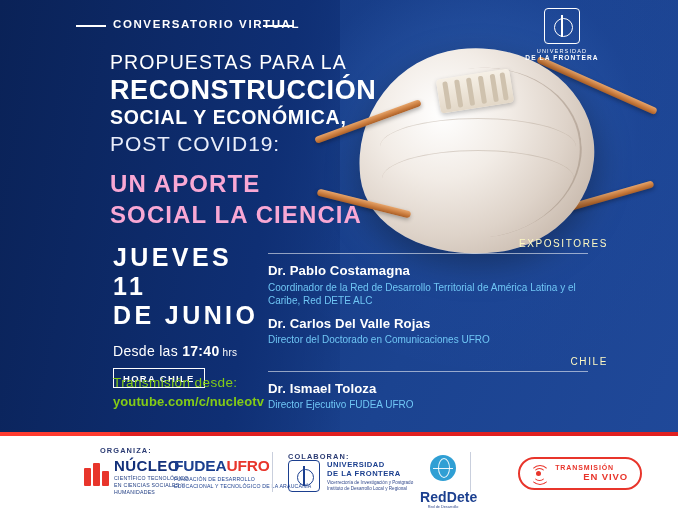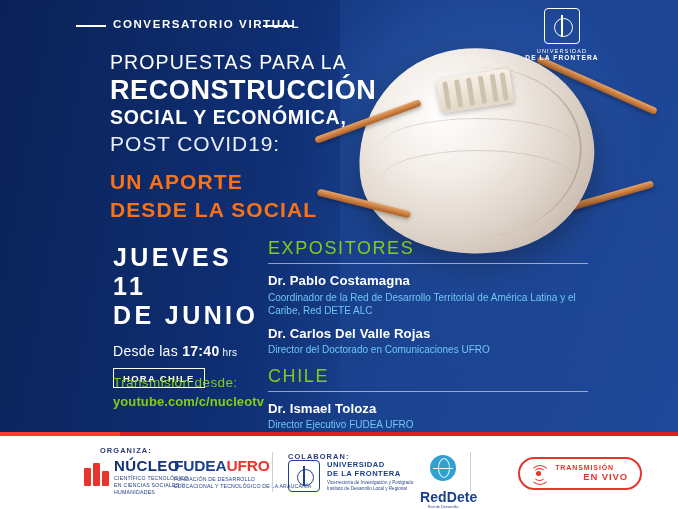--- a/index.html
+++ b/index.html
@@ -197,22 +197,22 @@
   }
   .t-l4 {
     font-size: 21px;
     letter-spacing: 0.9px;
     line-height: 1.3;
     color: #e9eefb;
     margin-top: 1px;
   }
   .t-sub {
     margin-top: 11px;
-    color: #f97316;
-    font-size: 21px;
+    color: #f9a8d4;
+    font-size: 24px;
     font-weight: bold;
     letter-spacing: 1.1px;
     line-height: 1.3;
   }
 
   
   .date-block {
     position: absolute;
     left: 113px; top: 243px;
     color: #ffffff;
@@ -265,23 +265,24 @@
   }
 
   
   .speakers {
     position: absolute;
     left: 268px; top: 238px;
     width: 340px;
     color: #ffffff;
   }
   .sec-title {
-    font-size: 18px;
+    font-size: 10px;
     letter-spacing: 1.6px;
-    color: #84cc16;
+    color: #fef9c3;
+    text-align: right;
   }
   .sec-rule {
     height: 1px;
     background: rgba(255,255,255,0.55);
     margin: 4px 0 9px;
     width: 320px;
   }
   .sp {
     margin-bottom: 9px;
   }
@@ -495,21 +496,21 @@
     <div class="l2">DE LA FRONTERA</div>
   </div>
 
   <div class="title-block">
     <div class="t-l1">PROPUESTAS PARA LA</div>
     <div class="t-l2">RECONSTRUCCIÓN</div>
     <div class="t-l3">SOCIAL Y ECONÓMICA,</div>
     <div class="t-l4">POST COVID19:</div>
     <div class="t-sub">
       <div>UN APORTE</div>
-      <div>DESDE LA SOCIAL</div>
+      <div>SOCIAL LA CIENCIA</div>
     </div>
   </div>
 
   <div class="date-block">
     <div class="date-l1">JUEVES 11</div>
     <div class="date-l2">DE JUNIO</div>
     <div class="date-time">
       <span>Desde las </span><b>17:40</b><span class="hrs"> hrs</span>
     </div>
     <div class="hora-chile">HORA CHILE</div>

